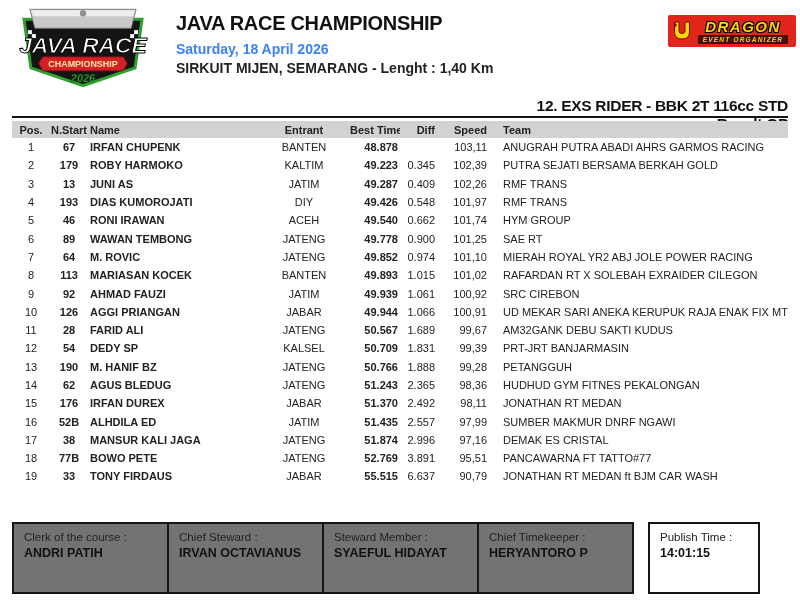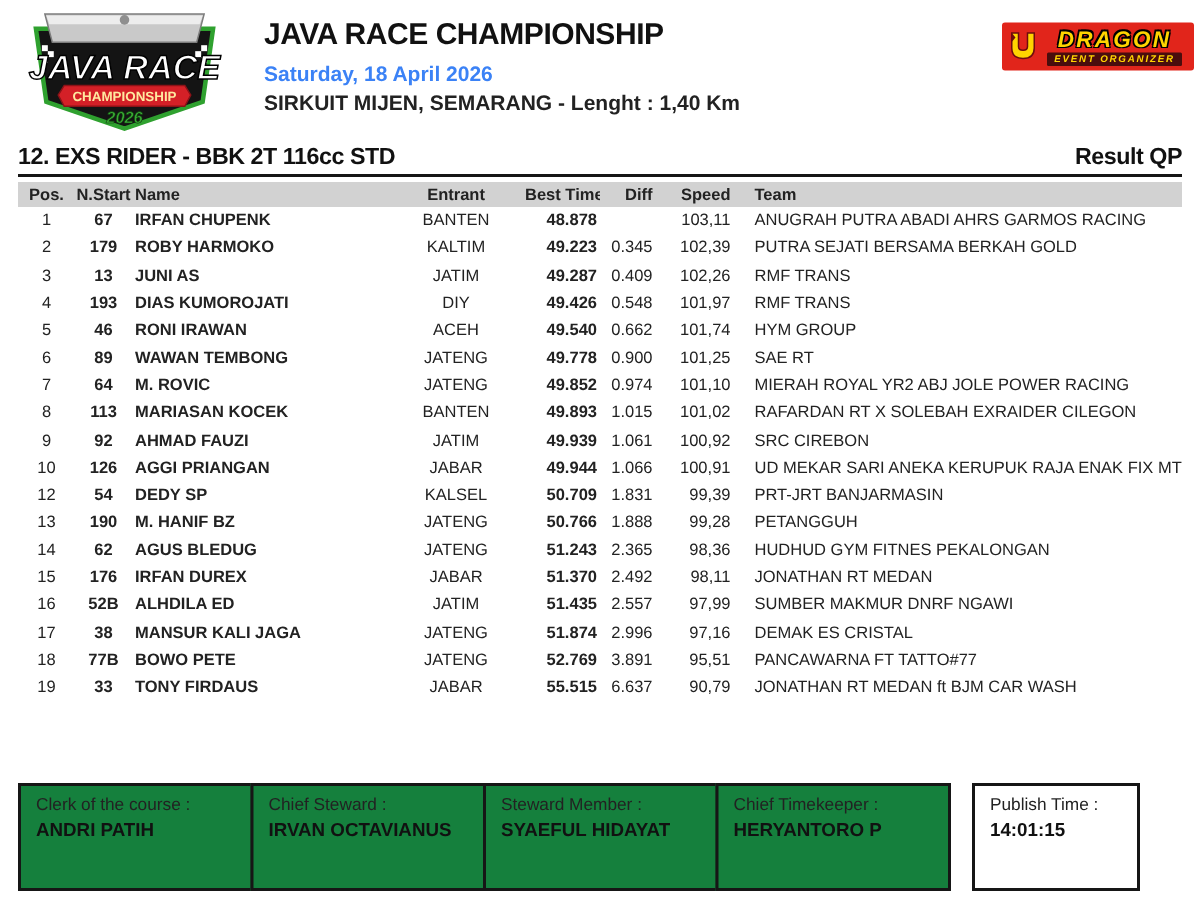--- a/index.html
+++ b/index.html
@@ -22,21 +22,21 @@
   .dragon-name { font-size:15px; font-weight:bold; font-style:italic; color:#ffd400;
                  letter-spacing:1.5px; line-height:15px;
                  text-shadow:-1px -1px 0 #000,1px -1px 0 #000,-1px 1px 0 #000,1px 1px 0 #000; }
   .dragon-sub { font-size:6.5px; font-weight:bold; font-style:italic; color:#ffd400;
                 background:#4a0d0d; letter-spacing:1.2px; padding:1px 5px; margin-top:1px;
                 border-radius:1px; white-space:nowrap; }
 
   
   .section-bar { position:absolute; left:12px; top:97px; width:776px; height:21px;
                  display:flex; justify-content:space-between; align-items:flex-end;
-                 border-bottom:2px solid #161616; padding-bottom:2px; }
+                 border-bottom:2px solid #161616; padding-bottom:2px;flex-direction:column; }
   .class-title, .result-label { font-size:15.5px; font-weight:bold; letter-spacing:-0.3px; color:#111; }
 
   
   table.results { position:absolute; left:12px; top:121px; width:776px;
                   border-collapse:collapse; table-layout:fixed; }
   table.results th { background:#d2d2d2; height:17px; font-size:11px; font-weight:bold;
                      color:#222; white-space:nowrap; overflow:hidden; }
   table.results td { height:18.3px; font-size:11px; color:#222; white-space:nowrap; overflow:hidden; }
   col.w-pos{width:38px} col.w-nstart{width:38px} col.w-name{width:168px}
   col.w-entrant{width:94px} col.w-best{width:50px} col.w-diff{width:38px}
@@ -48,21 +48,21 @@
   .c-diff{text-align:right; padding-right:3px;}
   .c-speed{text-align:right; padding-right:3px;}
   .c-team{text-align:left; padding-left:13px;}
   th.c-pos,th.c-nstart{font-weight:bold;} th.c-name{font-weight:bold;}
   th.c-best{padding-right:2px;} th.c-diff{padding-right:3px;} th.c-speed{padding-right:3px;}
 
   
   .footer { position:absolute; left:12px; top:522px; width:776px; height:72px; }
   .officials { position:absolute; left:0; top:0; display:flex; }
   .official-box { width:157px; height:72px; border:2px solid #161616; margin-left:-2px;
-                  padding:7px 10px; background:#15803d; }
+                  padding:7px 10px; background:#737373; }
   .official-box:first-child { margin-left:0; }
   .publish-box { position:absolute; left:636px; top:0; width:112px; height:72px;
                  border:2px solid #161616; padding:7px 10px; background:#fff; }
   .box-label { font-size:11.5px; color:#222; }
   .box-name { font-size:12.5px; font-weight:bold; color:#111; margin-top:3px; }
 </style>
 </head>
 <body>
 
 <div class="page">
@@ -239,20 +239,30 @@
           <td class="c-pos">10</td>
           <td class="c-nstart">126</td>
           <td class="c-name">AGGI PRIANGAN</td>
           <td class="c-entrant">JABAR</td>
           <td class="c-best">49.944</td>
           <td class="c-diff">1.066</td>
           <td class="c-speed">100,91</td>
           <td class="c-team">UD MEKAR SARI ANEKA KERUPUK RAJA ENAK FIX MT</td>
         </tr>
 
+        <tr>
+          <td class="c-pos">11</td>
+          <td class="c-nstart">28</td>
+          <td class="c-name">FARID ALI</td>
+          <td class="c-entrant">JATENG</td>
+          <td class="c-best">50.567</td>
+          <td class="c-diff">1.689</td>
+          <td class="c-speed">99,67</td>
+          <td class="c-team">AM32GANK DEBU SAKTI KUDUS</td>
+        </tr>
 
         <tr>
           <td class="c-pos">12</td>
           <td class="c-nstart">54</td>
           <td class="c-name">DEDY SP</td>
           <td class="c-entrant">KALSEL</td>
           <td class="c-best">50.709</td>
           <td class="c-diff">1.831</td>
           <td class="c-speed">99,39</td>
           <td class="c-team">PRT-JRT BANJARMASIN</td>

